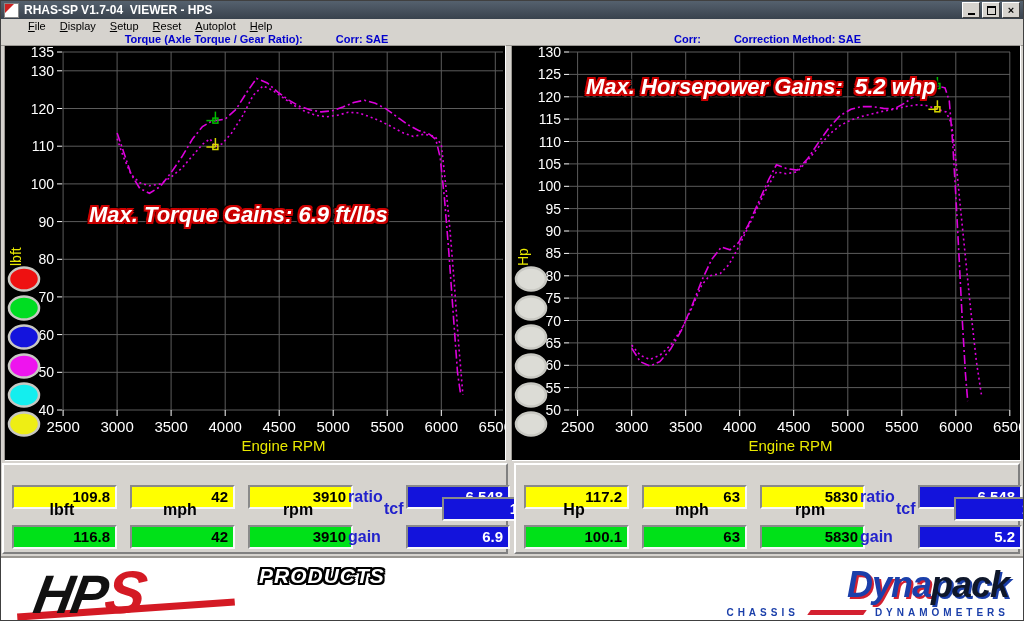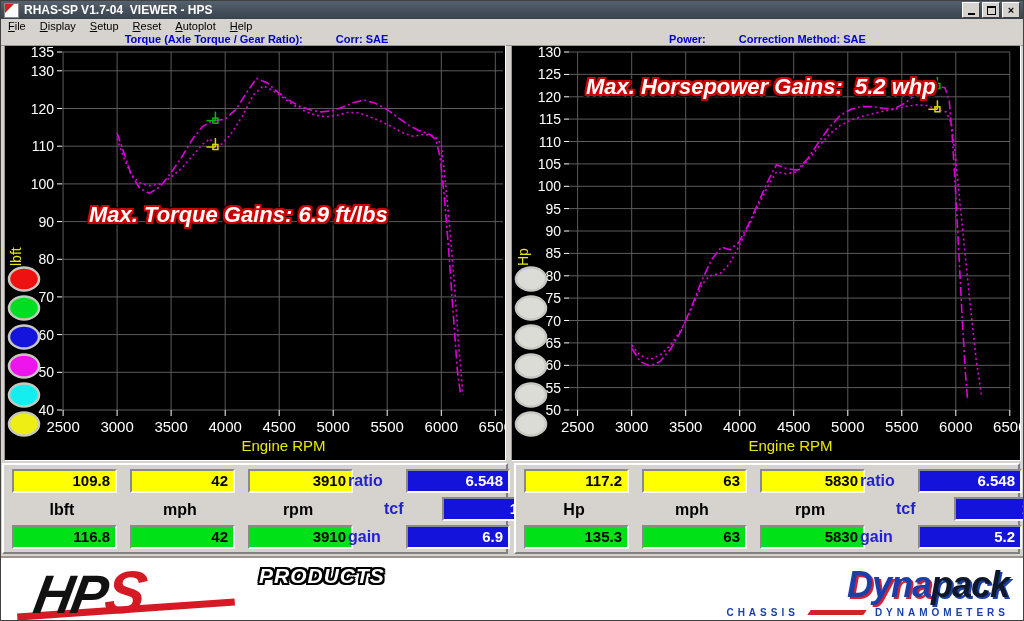--- a/index.html
+++ b/index.html
@@ -13,21 +13,21 @@
   .app-icon::after{content:"";position:absolute;left:0;top:0;border-top:9px solid #c22;border-right:9px solid transparent;}
   .title-text{color:#fff;font-weight:bold;font-size:12px;margin-left:5px;flex:1;white-space:pre;}
   .win-controls{display:flex;gap:2px;}
   .winbtn{width:16px;height:14px;background:#d6d3ce;border:1px solid;border-color:#fff #404040 #404040 #fff;
           display:flex;align-items:center;justify-content:center;font-size:10px;line-height:10px;color:#000;}
   .glyph-min{width:7px;height:2px;background:#000;margin-top:7px;}
   .glyph-restore{width:7px;height:6px;border:1px solid #000;border-top-width:2px;}
   .glyph-close{font-weight:bold;font-size:11px;}
   
   .menubar{position:absolute;left:0;top:18px;width:100%;height:14px;background:#d6d3ce;
-           display:flex;align-items:center;font-size:11px;color:#000;padding-left:0;box-sizing:border-box;}
+           display:flex;align-items:center;font-size:11px;color:#000;padding-left:20px;box-sizing:border-box;}
   .menu-item{padding:0 7px;cursor:default;}
   
   .header-strip{position:absolute;left:0;top:32px;width:100%;height:12px;display:flex;
                 border-bottom:1px solid #9a9792;}
   .header-cell{width:50%;display:flex;justify-content:center;gap:33px;font-size:11px;font-weight:bold;
                color:#0000cc;white-space:pre;}
   
   .charts{position:absolute;left:0;top:44px;width:100%;height:500px;}
   .chart-panel{position:absolute;top:0;height:414px;background:#000;
                border:1px solid;border-color:#9a9792 #fff #fff #9a9792;box-sizing:content-box;}
@@ -48,21 +48,21 @@
   .datapanel{position:absolute;top:0;width:506px;height:91px;background:#d6d3ce;
              border:2px solid;border-color:#fff #808080 #808080 #fff;box-sizing:border-box;}
   .dp0{left:1px;} .dp1{left:513px;}
   .vbox{position:absolute;width:96px;height:20px;font-size:15px;font-weight:bold;text-align:right;
         padding-right:5px;box-sizing:content-box;line-height:20px;
         border:2px solid;border-color:#8a8a8a #f8f8f8 #f8f8f8 #8a8a8a;}
   .yellow{background:#ffff00;color:#000;}
   .green{background:#00e118;color:#000;}
   .blue{background:#1313dc;color:#fff;}
   .c1{left:8px;} .c2{left:126px;} .c3{left:244px;} .cb{left:402px;width:95px;}
-  .r1{top:4px;} .rmid{top:32px;margin-left:36px;} .r3{top:60px;}
+  .r1{top:20px;} .rmid{top:32px;margin-left:36px;} .r3{top:60px;}
   .collabel{position:absolute;width:100px;top:36px;text-align:center;font-size:16px;font-weight:bold;color:#000;}
   .sidelabel{position:absolute;left:344px;width:54px;font-size:16px;font-weight:bold;color:#2222cc;line-height:24px;}
   
   .logo-strip{position:absolute;left:0;top:555px;width:100%;height:66px;background:#fff;border-top:2px solid #9a9792;box-sizing:border-box;}
   .hps-logo{position:absolute;left:34px;top:0px;font:italic 900 54px "Liberation Sans",sans-serif;
             transform:skewX(-10deg);letter-spacing:-2px;}
   .hps-black{color:#111;} .hps-red{color:#d41a24;font-size:60px;}
   .hps-swoosh{position:absolute;left:16px;top:48px;width:218px;height:7px;background:#d41a24;transform:rotate(-4deg);}
   .hps-tagline{position:absolute;left:258px;top:4px;font:italic 900 21px "Liberation Sans",sans-serif;color:#fff;
                line-height:27px;letter-spacing:1px;
@@ -105,21 +105,21 @@
       <span class="menu-item"><u>A</u>utoplot</span>
       <span class="menu-item"><u>H</u>elp</span>
     </div>
 
   <div class="header-strip">
     <div class="header-cell">
       <span>Torque (Axle Torque / Gear Ratio):</span>
       <span>Corr: SAE</span>
     </div>
     <div class="header-cell">
-      <span>Power:</span>
+      <span>Corr:</span>
       <span>Correction Method: SAE</span>
     </div>
   </div>
 
   <div class="charts">
     <div class="chart-panel left">
         <svg width="500" height="414" viewBox="0 0 500 414">
           <g stroke="#5c5c5c" stroke-width="1">
             <line x1="58.1" y1="6" x2="58.1" y2="364"></line>
             <line x1="112.1" y1="6" x2="112.1" y2="364"></line>
@@ -356,21 +356,21 @@
       <div class="vbox blue cb r3">6.9</div>
     </div>
 
     <div class="datapanel dp1">
       <div class="vbox yellow c1 r1">117.2</div>
       <div class="vbox yellow c2 r1">63</div>
       <div class="vbox yellow c3 r1">5830</div>
       <div class="collabel c1">Hp</div>
       <div class="collabel c2">mph</div>
       <div class="collabel c3">rpm</div>
-      <div class="vbox green c1 r3">135.3</div>
+      <div class="vbox green c1 r3">100.1</div>
       <div class="vbox green c2 r3">63</div>
       <div class="vbox green c3 r3">5830</div>
       <div class="sidelabel r1">ratio</div>
       <div class="sidelabel rmid">tcf</div>
       <div class="sidelabel r3">gain</div>
       <div class="vbox blue cb r1">6.548</div>
       <div class="vbox blue cb rmid">1.00</div>
       <div class="vbox blue cb r3">5.2</div>
     </div>
 

